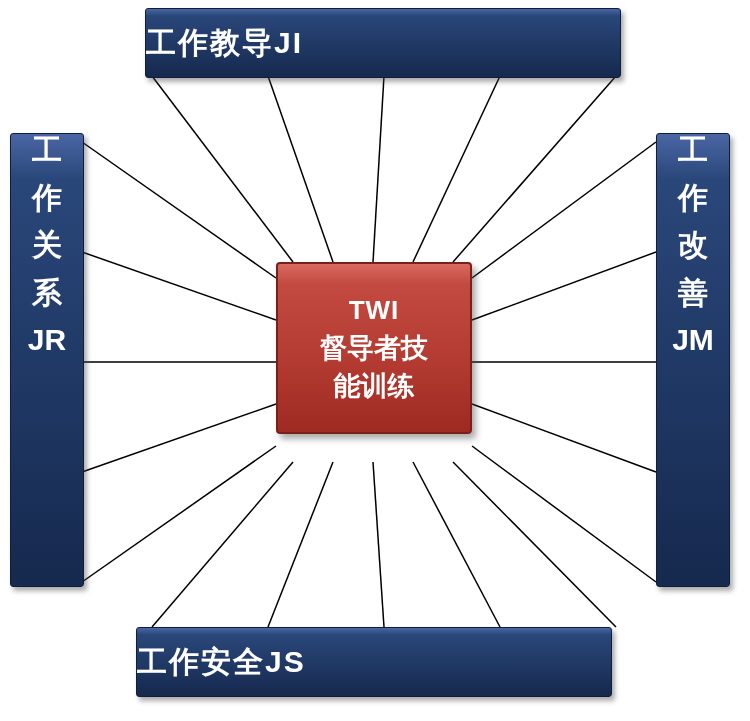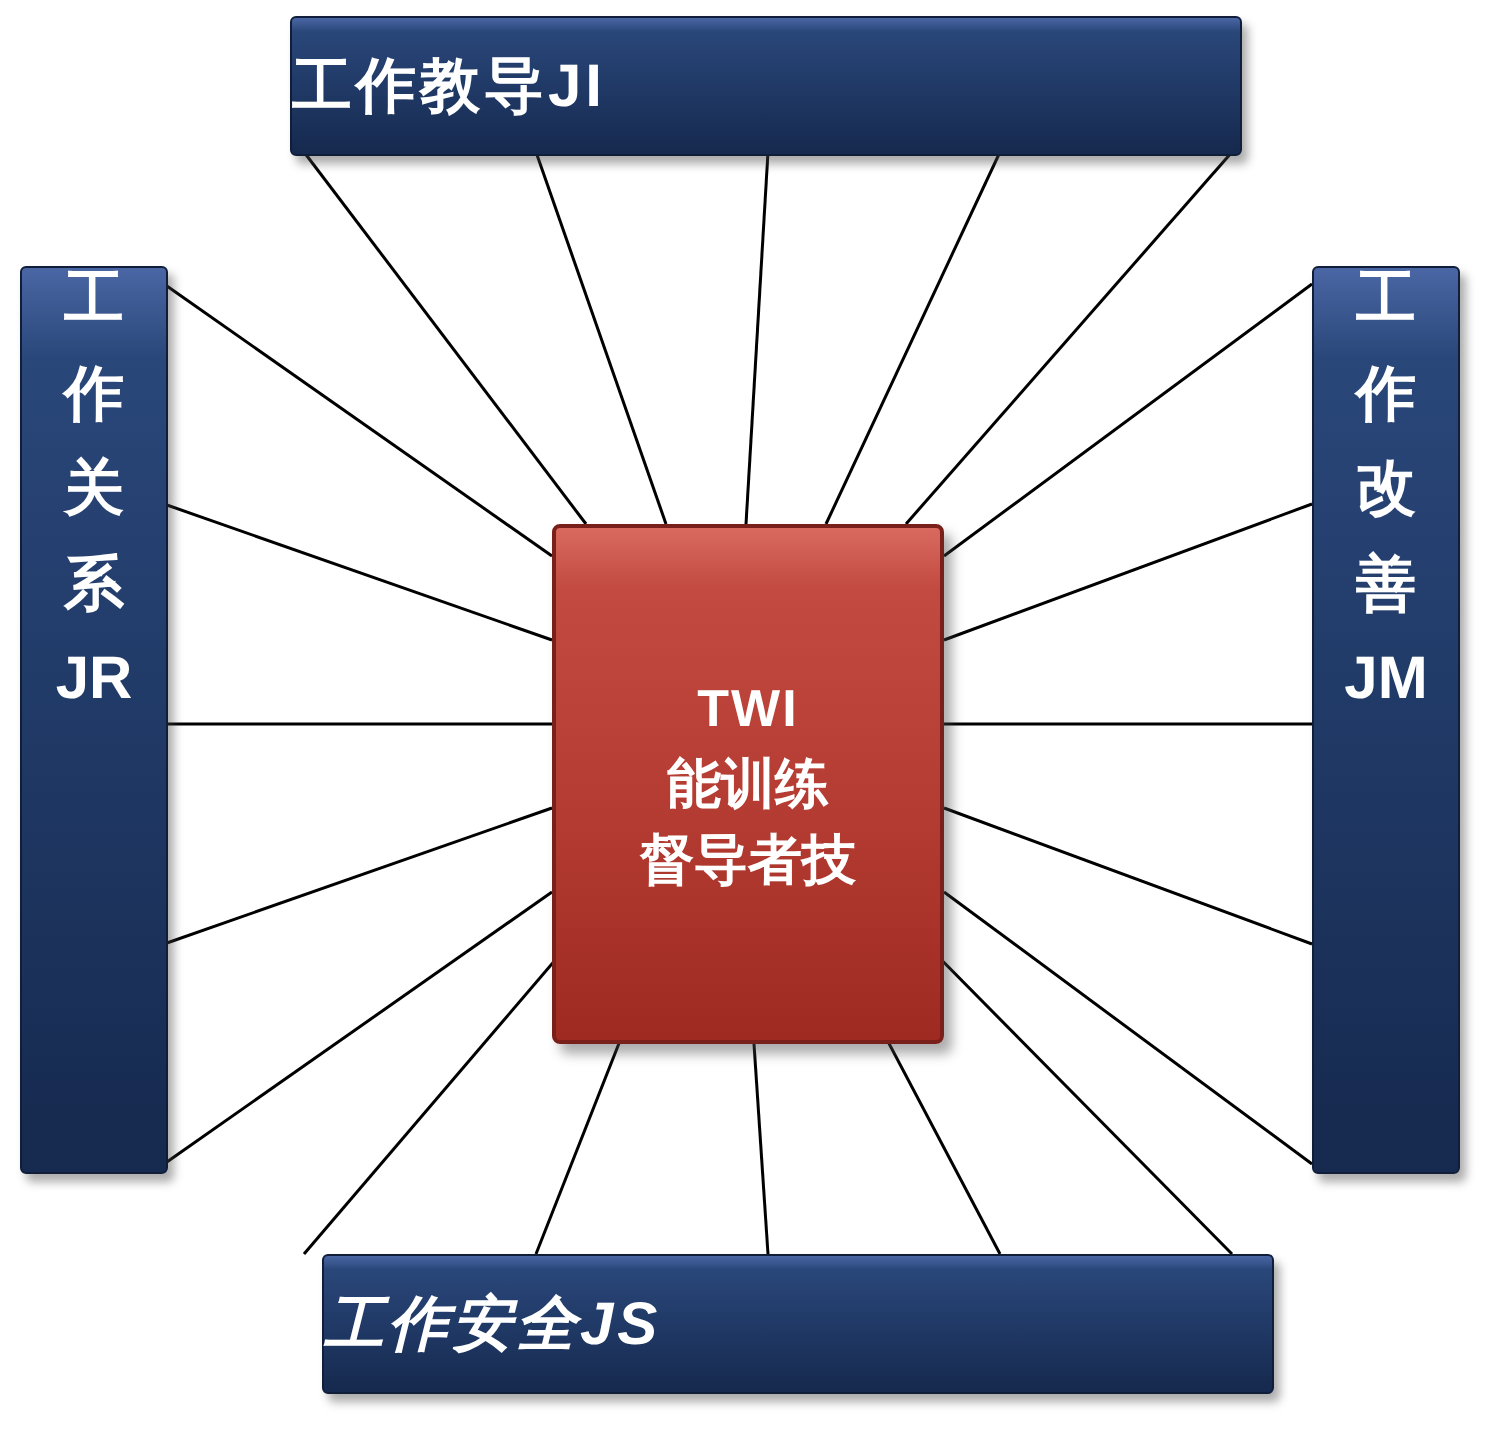--- a/index.html
+++ b/index.html
@@ -30,40 +30,40 @@
     align-items: center;
     justify-content: flex-start;
     color: #ffffff;
     font-weight: bold;
     background: linear-gradient(180deg, #4a66a4 0%, #2a477a 10%, #1f3864 55%, #16294e 100%);
     border: 1px solid #111e3a;
     border-radius: 3px;
     box-shadow: 3px 4px 5px rgba(70, 70, 70, 0.45);
   }
   .bar-top    { left: 145px; top: 8px;   width: 474px; height: 68px; }
-  .bar-bottom { left: 161px; top: 627px; width: 474px; height: 68px; font-style: italic; }
+  .bar-bottom { left: 136px; top: 627px; width: 474px; height: 68px; }
   .bar-left   { left: 10px;  top: 133px; width: 72px;  height: 452px; flex-direction: column; gap: 16px; }
   .bar-right  { left: 656px; top: 133px; width: 72px;  height: 452px; flex-direction: column; gap: 16px; }
   .bar-label {
     font-size: 30px;
     letter-spacing: 2px;
     white-space: nowrap;
   }
   .vchar {
     font-size: 30px;
     line-height: 1.05;
     text-align: center;
   }
   .center-box {
     position: absolute;
     z-index: 3;
     left: 276px;
     top: 262px;
     width: 196px;
-    height: 260px;
+    height: 172px;
     box-sizing: border-box;
     display: flex;
     flex-direction: column;
     align-items: center;
     justify-content: center;
     background: linear-gradient(180deg, #d96a60 0%, #c24a40 12%, #b23a30 60%, #9e2a22 100%);
     border: 2px solid #7a201a;
     border-radius: 4px;
     box-shadow: 4px 5px 6px rgba(70, 70, 70, 0.45);
     color: #ffffff;
@@ -127,17 +127,17 @@
     <span class="vchar">善</span>
     <span class="vchar">JM</span>
   </div>
 
   <div class="bar bar-bottom">
     <span class="bar-label">工作安全JS</span>
   </div>
 
   <div class="center-box">
     <div class="center-line title">TWI</div>
+    <div class="center-line">督导者技</div>
     <div class="center-line">能训练</div>
-    <div class="center-line">督导者技</div>
   </div>
 
 </div>
 
 </body></html>

